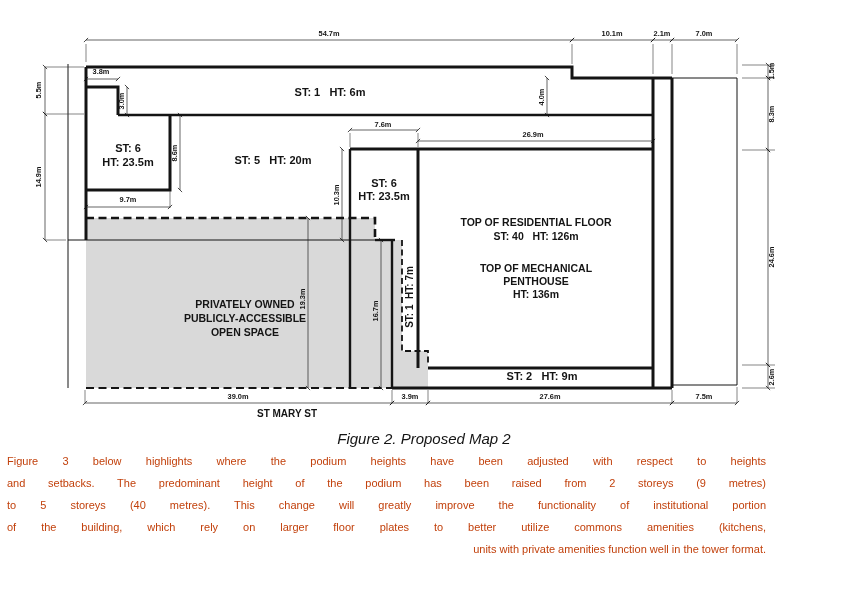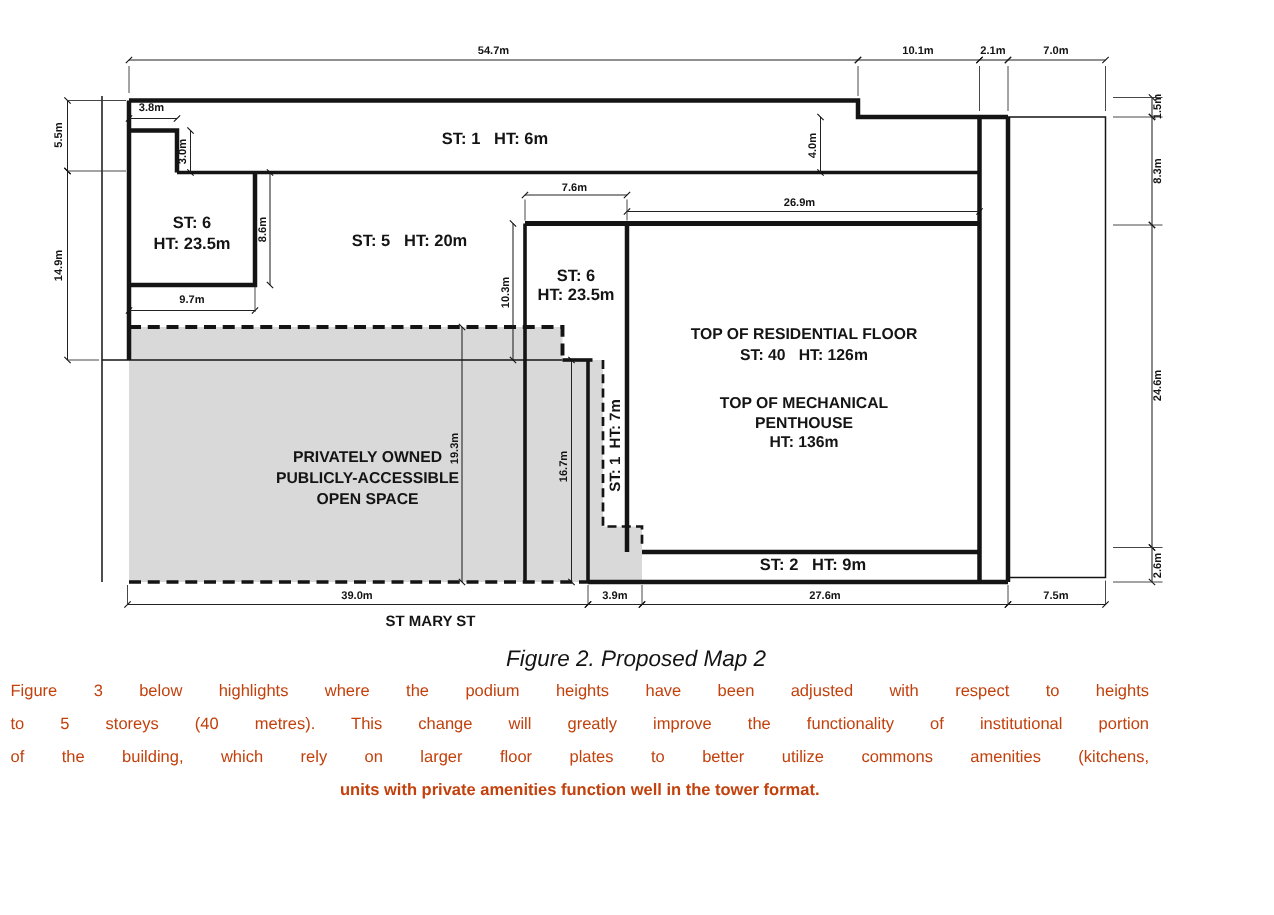--- a/index.html
+++ b/index.html
@@ -5,21 +5,21 @@
   html,body{margin:0;padding:0;background:#ffffff;}
   .page{width:775px;height:610px;background:#fff;position:relative;font-family:"Liberation Sans",sans-serif;color:#111;overflow:hidden;}
   svg text{font-family:"Liberation Sans",sans-serif;fill:#141414;}
   .dm{font-size:7.4px;font-weight:600;text-anchor:middle;}
   .zl{font-size:11px;font-weight:bold;text-anchor:middle;}
   .zl2{font-size:10.5px;font-weight:bold;text-anchor:middle;}
   .zs{font-size:10px;font-weight:bold;text-anchor:middle;}
   .cap{font-size:15px;font-style:italic;text-anchor:middle;font-weight:400;}
   .bodytext{position:absolute;left:7px;right:9px;top:450px;font-size:11px;line-height:22px;color:#c2410c;}
   .jline{text-align:justify;text-align-last:justify;white-space:normal;}
-  .lline{text-align:center;font-weight:bold;}
+  .lline{text-align:right;}
 </style>
 </head>
 <body>
 
 <div class="page">
 
   <svg width="849" height="456" viewBox="0 0 849 456">
     <defs>
       <marker id="tk" markerWidth="10" markerHeight="10" refX="5" refY="5" orient="auto">
         <path d="M2,8 L8,2" stroke="#141414" stroke-width="1.1" fill="none"></path>
@@ -158,18 +158,19 @@
       <text class="zl2" x="245" y="336">OPEN SPACE</text>
 
       <text class="zs" x="287" y="417">ST MARY ST</text>
     </g>
 
     <text class="cap" x="424" y="444">Figure 2. Proposed Map 2</text>
   </svg>
 
   <div class="bodytext">
     <div class="jline">Figure 3 below highlights where the podium heights have been adjusted with respect to heights</div>
+    <div class="jline">and setbacks. The predominant height of the podium has been raised from 2 storeys (9 metres)</div>
     <div class="jline">to 5 storeys (40 metres). This change will greatly improve the functionality of institutional portion</div>
     <div class="jline">of the building, which rely on larger floor plates to better utilize commons amenities (kitchens,</div>
     <div class="lline">units with private amenities function well in the tower format.</div>
   </div>
 
 </div>
 
 </body></html>

